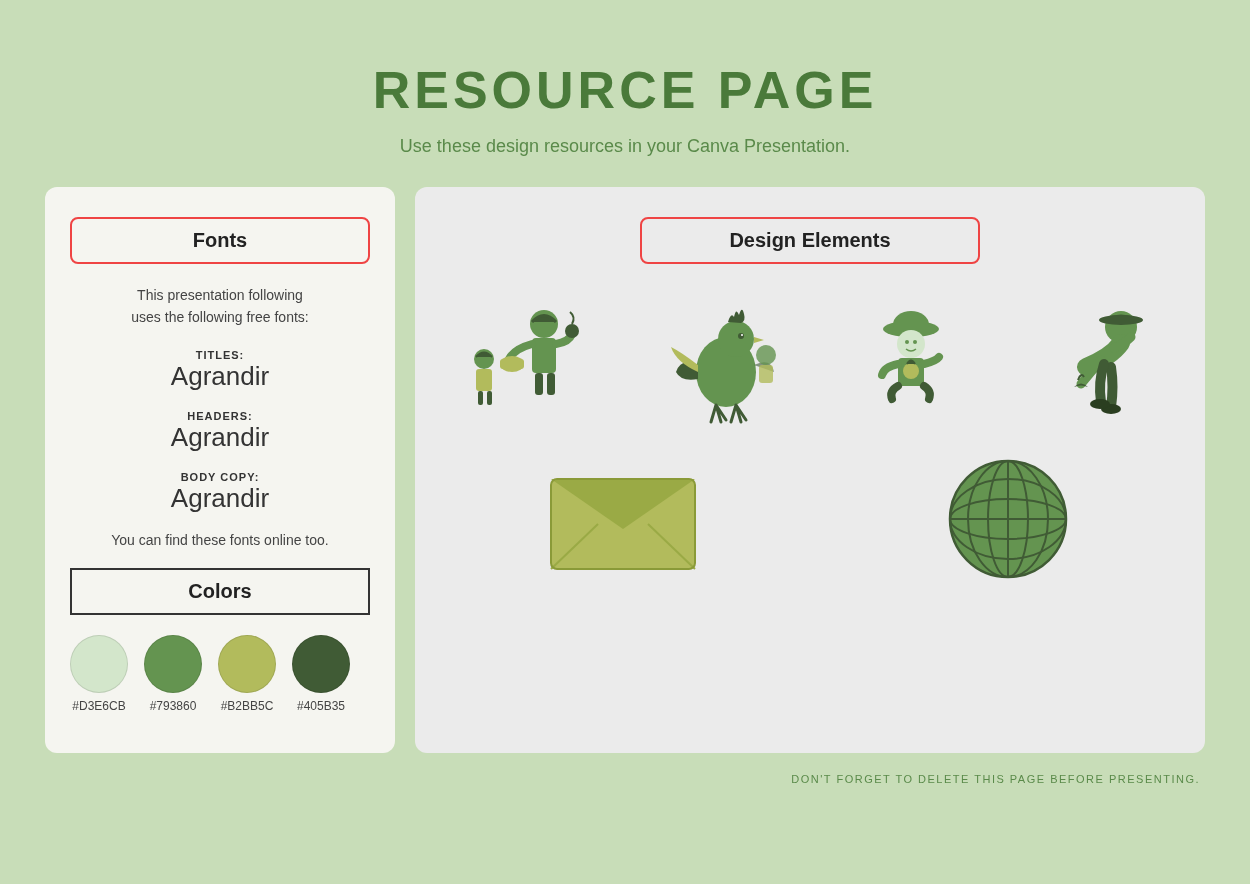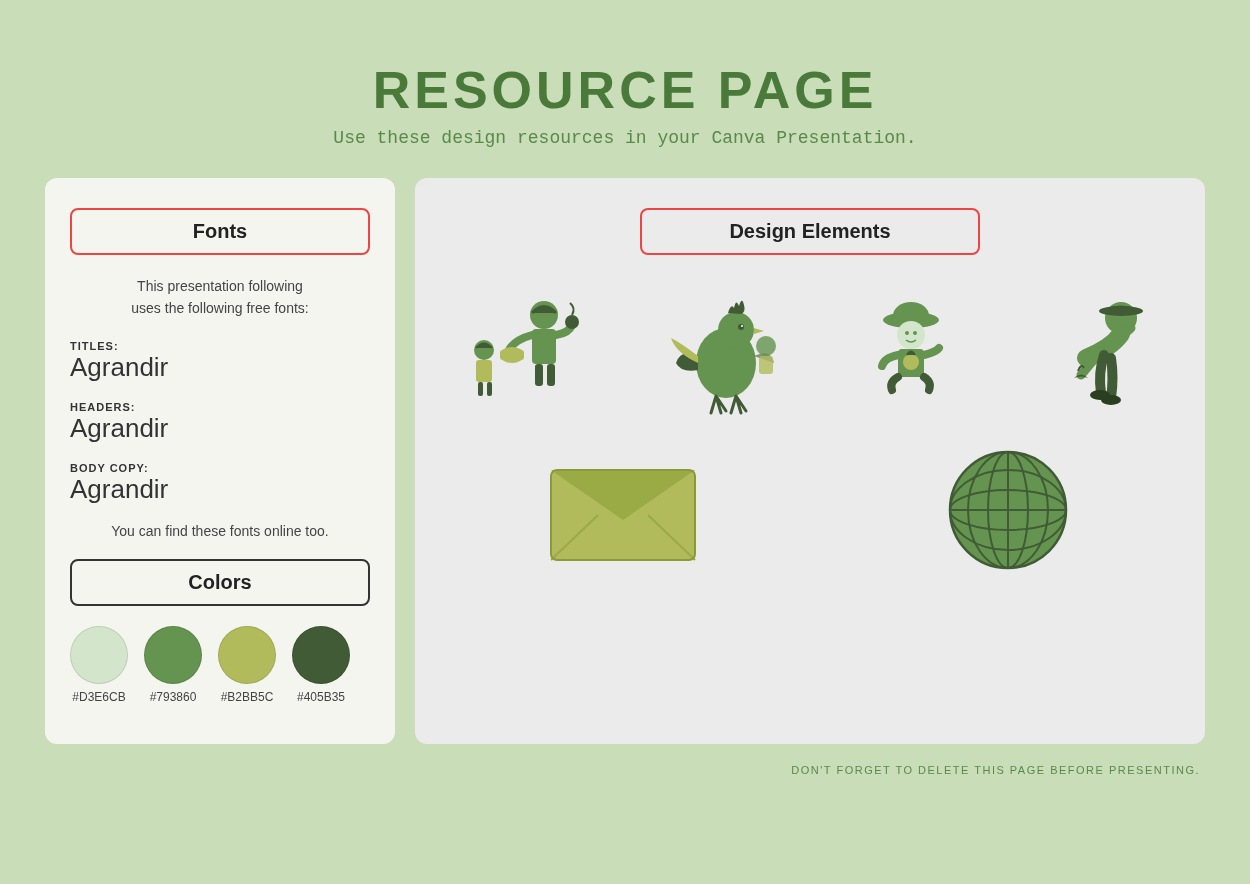--- a/index.html
+++ b/index.html
@@ -27,22 +27,22 @@
       font-weight: 800;
       color: #4a7a3a;
       letter-spacing: 4px;
       text-transform: uppercase;
       font-family: 'Arial Black', sans-serif;
     }
 
     .page-subtitle {
       font-size: 18px;
       color: #5a8a4a;
-      margin-top: 8px;
-      font-family: Liberation Mono, monospace;
+      margin-top: 16px;
+      font-family: Liberation Sans, sans-serif;
     }
 
     .main-content {
       display: flex;
       gap: 20px;
       width: 1160px;
       margin: 0 auto;
     }
 
     
@@ -73,20 +73,21 @@
     .fonts-description {
       text-align: center;
       font-size: 14px;
       color: #444;
       line-height: 1.6;
       margin-bottom: 20px;
       font-family: Arial, sans-serif;
     }
 
     .font-item {
+      text-align: center;
       margin-bottom: 18px;
     }
 
     .font-label {
       font-size: 11px;
       font-weight: bold;
       color: #333;
       letter-spacing: 1px;
       font-family: Arial, sans-serif;
     }
@@ -101,21 +102,21 @@
     .fonts-online-note {
       text-align: center;
       font-size: 14px;
       color: #444;
       margin-bottom: 20px;
       font-family: Arial, sans-serif;
     }
 
     .colors-section-header {
       border: 2px solid #333;
-      border-radius: 8px;
+      border-radius: 0;
       padding: 10px 20px;
       text-align: center;
       margin-bottom: 20px;
       background: #f5f5f0;
     }
 
     .color-swatches {
       display: flex;
       justify-content: flex-start;
       gap: 16px;

